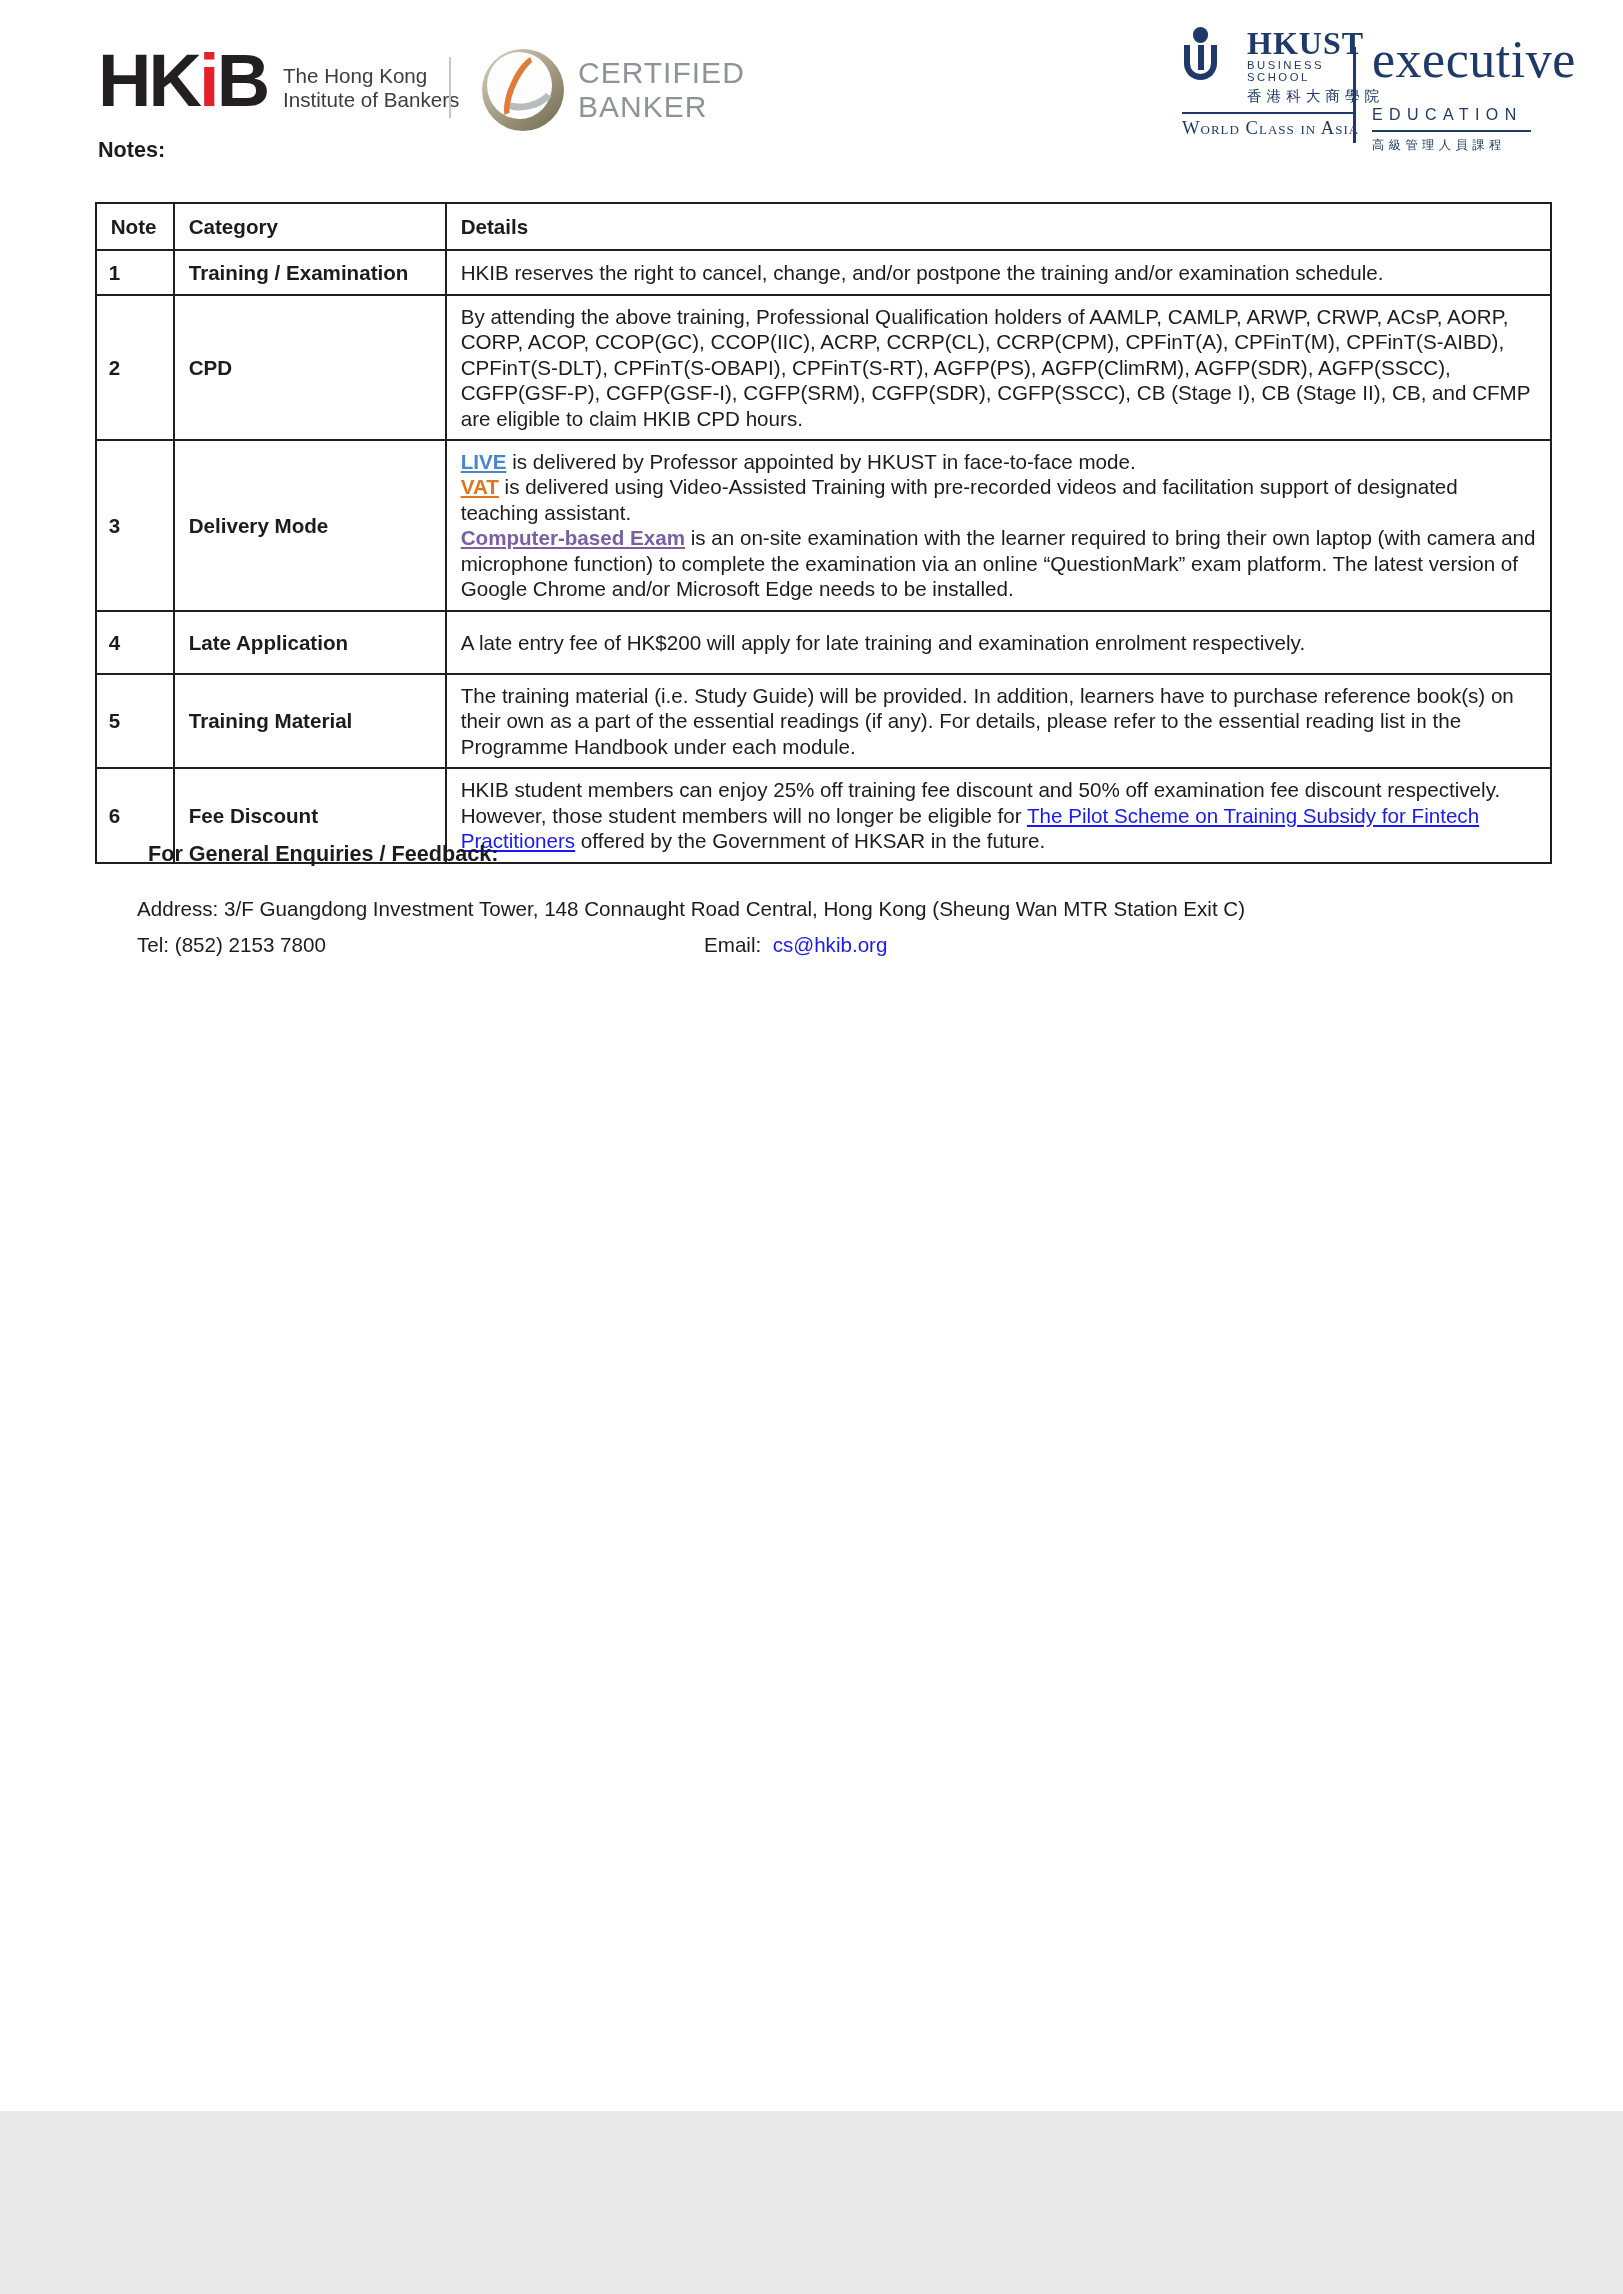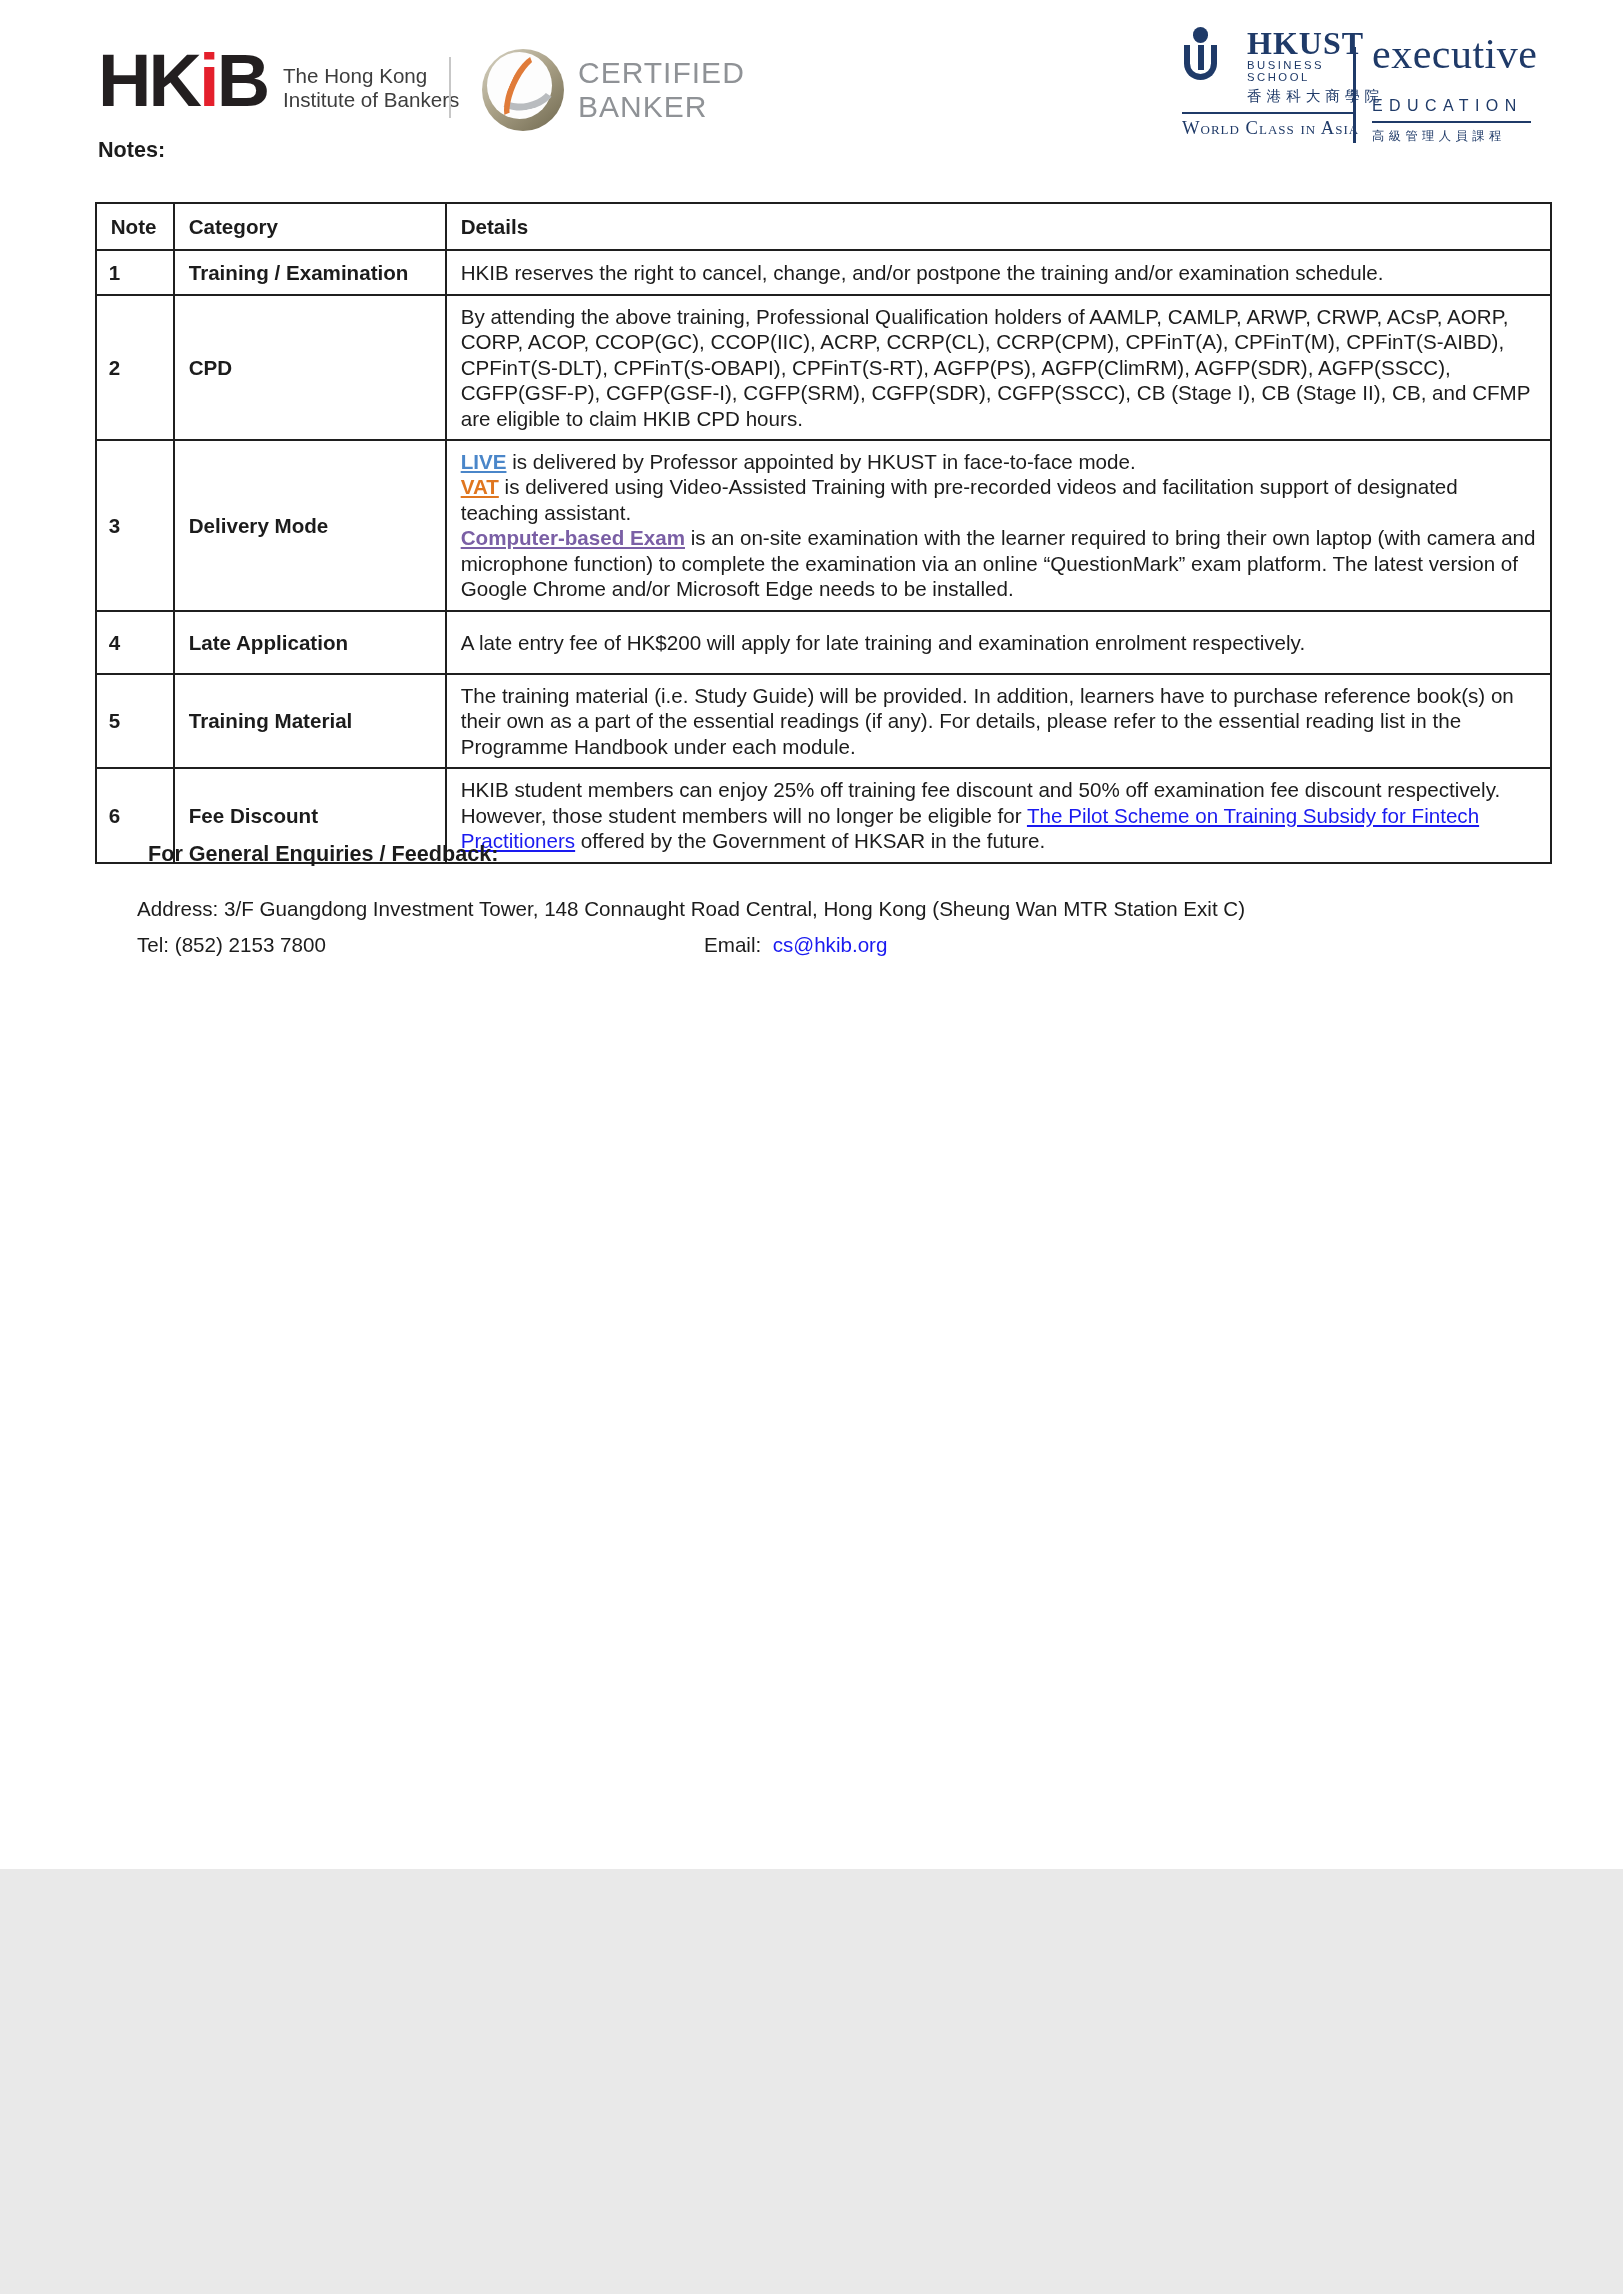--- a/index.html
+++ b/index.html
@@ -1,18 +1,18 @@
 <!DOCTYPE html>
 <html style="--hkib-red: #e4202c; --navy: #1f3a68; --cb-orange: #e07b39; --link-live: #4a86c9; --link-vat: #e0761f; --link-cbe: #7a5fa5; --link-blue: #1a1af0;"><head>
 <meta charset="utf-8">
 <style>
   * { margin:0; padding:0; box-sizing:border-box; }
   html,body { background:#e9e9e9; }
   .page {
-    position:relative; width:1623px; height:1869px; background:#ffffff;
+    position:relative; width:1623px; height:2111px; background:#ffffff;
     font-family:"Liberation Sans", sans-serif; color:#1c1c1c; overflow:hidden;
     margin:0 auto;
   }
 
   
   .hkib-logo { position:absolute; left:98px; top:44px; display:flex; align-items:center; gap:15.7px; }
   .hkib-word { font-size:74px; font-weight:700; letter-spacing:-2.9px; color:#231f20; line-height:1; }
   .hkib-word .red-i { color:var(--hkib-red); }
   .hkib-tagline { font-size:20.6px; color:#3d3d3d; font-weight:500; line-height:1.18; padding-top:13.7px; }
 
@@ -39,21 +39,21 @@
   .hkust-name { font-family:"Liberation Serif", serif; font-size:32px; font-weight:600; letter-spacing:1px; line-height:1; }
   .hkust-school { font-size:11.3px; letter-spacing:2.5px; margin-top:0; font-weight:500; }
   .hkust-cn { font-size:14.7px; letter-spacing:4.9px; margin-top:3.9px; white-space:nowrap; }
   .hkust-rule { height:2px; background:var(--navy); margin-top:5.9px; }
   .hkust-wc { font-family:"Liberation Serif", serif; font-variant:small-caps; font-size:18.6px;
               letter-spacing:1px; margin-top:2.9px; white-space:nowrap; }
 
   .logo-divider-2 { position:absolute; left:1353px; top:47px; width:2.9px; height:96px; background:var(--navy); }
 
   .exec-logo { position:absolute; left:1372px; top:35px; width:159px; color:var(--navy); text-align:left; }
-  .exec-word { font-family:"Liberation Serif", serif; font-size:42px; line-height:0.95; letter-spacing:0.5px; }
+  .exec-word { font-family:"Liberation Serif", serif; font-size:52px; line-height:0.95; letter-spacing:0.5px; }
   .exec-edu { font-size:16px; letter-spacing:6.4px; margin-top:22px; white-space:nowrap; }
   .exec-rule { height:2px; background:var(--navy); margin-top:5.9px; }
   .exec-cn { font-size:12.3px; letter-spacing:4.4px; margin-top:4.9px; white-space:nowrap; }
 
   
   .notes-label { position:absolute; left:98px; top:137px; font-size:21.6px; font-weight:700; }
 
   
   table.notes { position:absolute; left:95px; top:202px; width:1456px; border-collapse:collapse;
                 font-size:20.6px; line-height:25.5px; table-layout:fixed;padding-left:27px; }

